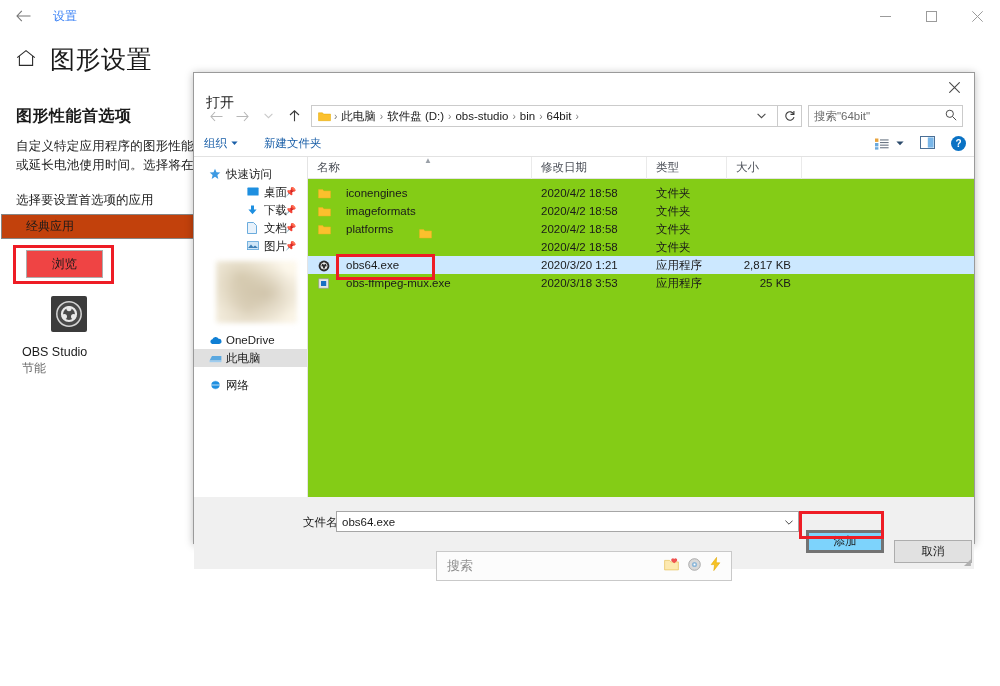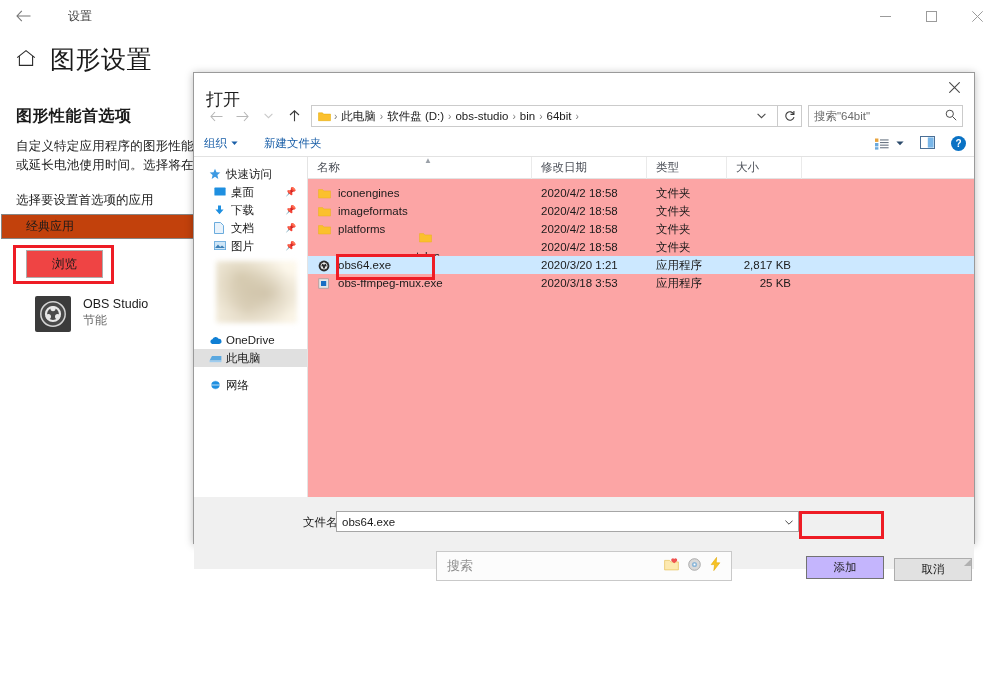--- a/index.html
+++ b/index.html
@@ -14,21 +14,21 @@
 
   
   .settings-titlebar {
     position: absolute; top:0; left:0; width:1000px; height:32px;
     background:#ffffff; display:flex; align-items:center;
   }
   .back-arrow {
     width:46px; height:32px; display:flex; align-items:center; justify-content:center;
     color:#767676; font-size:15px;
   }
-  .settings-title-text { font-size:12px; color:#404040; margin-left:22px; }
+  .settings-title-text { font-size:12px; color:#3b82f6; margin-left:7px; }
   .win-controls { position:absolute; right:0; top:0; height:32px; display:flex; }
   .win-btn { width:46px; height:32px; display:flex; align-items:center; justify-content:center;
              color:#8a8a8a; font-size:11px; }
   .win-btn svg { display:block; }
 
   .page-header {
     position:absolute; left:16px; top:43px; display:flex; align-items:center; gap:14px;
   }
   .home-icon { color:#2b2b2b; }
   .page-title { font-size:25px; color:#1a1a1a; font-weight:400; letter-spacing:.5px; }
@@ -48,37 +48,37 @@
     position:absolute; left:1px; top:214px; width:330px; height:25px;
     border:1px solid #868686; background:#c2410c;
     font-size:12px; color:#1a1a1a; padding:3px 24px;
   }
   .browse-btn {
     position:absolute; left:26px; top:250px; width:77px; height:28px;
     background:#ef4444; border:1px solid #adadad;
     font-size:12.5px; color:#1a1a1a; display:flex; align-items:center; justify-content:center;
   }
   .app-entry {
-    position:absolute; left:35px; top:296px; display:flex; gap:12px; align-items:flex-start;
+    position:absolute; left:22px; top:296px; display:flex; gap:12px; align-items:flex-end;flex-direction:column;
   }
   .obs-icon {
     width:36px; height:36px; background:#3b3b3b; border-radius:2px;
     display:flex; align-items:center; justify-content:center;
   }
   .app-name { font-size:12.5px; color:#1a1a1a; line-height:16px; }
   .app-sub  { font-size:12px; color:#6b6b6b; line-height:17px; }
 
   
   .dialog {
     position:absolute; left:193px; top:72px; width:782px; height:472px;
     background:#f0f0f0; border:1px solid #9a9a9a;
     box-shadow: 0 1px 8px rgba(0,0,0,.26);
   }
   .dlg-titlebar { height:28px; background:#ffffff; position:relative; }
-  .dlg-title { position:absolute; left:12px; top:15px; font-size:17px; color:#1a1a1a; }
+  .dlg-title { position:absolute; left:12px; top:21px; font-size:14px; color:#1a1a1a; }
   .dlg-close {
     position:absolute; right:0; top:0; width:40px; height:28px;
     display:flex; align-items:center; justify-content:center; color:#555;
   }
   .dlg-navbar {
     height:30px; background:#ffffff; display:flex; align-items:center;
     padding:0 11px 0 9px; gap:0;
   }
   .nav-ico {
     width:26px; height:24px; display:flex; align-items:center; justify-content:center;
@@ -118,51 +118,51 @@
 
   .dlg-body { display:flex; height:340px; background:#fff; }
   .dlg-sidebar {
     width:114px; background:#ffffff; border-right:1px solid #e4e4e4;
     padding-top:8px; position:relative; overflow:hidden;
   }
   .side-item {
     height:18px; display:flex; align-items:center; font-size:11.5px; color:#1a1a1a;
     padding-left:15px; position:relative;
   }
-  .side-item.child { padding-left:20px; }
+  .side-item.child { padding-left:27px;margin-left:26px; }
   .side-item.sel { background:#e0e0e0; }
   .side-ico { width:17px; display:flex; align-items:center; }
   .pin { position:absolute; right:10px; color:#9a9a9a; font-size:9px; }
   .blur-block {
     margin:6px 10px 8px 22px; height:62px; border-radius:2px;
     background:
       radial-gradient(ellipse at 30% 25%, rgba(190,175,140,.55), transparent 58%),
       radial-gradient(ellipse at 62% 52%, rgba(185,170,140,.5), transparent 60%),
       radial-gradient(ellipse at 38% 78%, rgba(195,180,150,.45), transparent 62%),
       linear-gradient(#fdf8ec,#faf4e6);
     filter: blur(2.4px);
   }
   .side-gap { height:9px; }
 
-  .file-pane { flex:1; background:#fca5a5; position:relative; }
+  .file-pane { flex:1; background:#84cc16; position:relative; }
   .col-head {
     height:22px; border-bottom:1px solid #e3e3e3; display:flex; align-items:center;
     background:#fff; position:relative;
   }
   .col-head .ch {
     font-size:11.5px; color:#4b4f57; height:22px; display:flex; align-items:center;
     padding-left:9px; border-right:1px solid #eaeaea; position:relative;
   }
   .sort-caret { position:absolute; left:52%; top:-1px; font-size:8px; color:#9aa0a8; }
   .row {
     height:18px; display:flex; align-items:center; font-size:11.5px; color:#1a1a1a;
     position:relative;
   }
   .row.sel { background:#cce8ff; }
-  .c-name { display:flex; align-items:center; gap:7px; padding-left:10px; }
+  .c-name { display:flex; align-items:center; gap:15px; padding-left:10px; }
   .c-date, .c-type { padding-left:9px; }
   .c-size { padding-right:11px; text-align:right; }
   .folder-ico { width:13px; height:11px; position:relative; display:inline-block; }
 
   .dlg-footer { height:72px; background:#f0f0f0; position:relative; }
   .fn-label { position:absolute; left:109px; top:18px; font-size:11.5px; color:#1a1a1a; }
   .fn-input {
     position:absolute; left:142px; top:14px; width:463px; height:21px;
     border:1px solid #a6a6a6; background:#fff; display:flex; align-items:center; padding:0 5px;
   }
@@ -170,22 +170,22 @@
   .cmb-caret { color:#4a4a4a; font-size:9px; padding-left:6px; }
   .filter-combo {
     position:absolute; left:610px; top:14px; width:155px; height:21px;
     border:1px solid #a6a6a6; background:#f0f0f0; display:flex; align-items:center; padding:0 5px;
   }
   .filter-value { flex:1; font-size:11.5px; color:#1a1a1a; }
   .btn {
     position:absolute; height:23px; width:78px; background:#e1e1e1; border:1px solid #adadad;
     font-size:11.5px; color:#1a1a1a; display:flex; align-items:center; justify-content:center;
   }
-  .btn.add { left:612px; top:59px; border:1px solid #737373; background:#c4b5fd; }
-  .btn.cancel { left:700px; top:43px;margin-top:18px; }
+  .btn.add { left:612px; top:33px; border:3px solid #737373; background:#7dd3fc; }
+  .btn.cancel { left:700px; top:43px; }
   .grip { position:absolute; right:3px; bottom:2px; color:#b0b0b0; font-size:9px; }
 
   
   .redbox { position:absolute; border:3px solid #ee1c25; pointer-events:none; }
 
   
   .tb-search {
     position:absolute; left:436px; top:551px; width:296px; height:30px;
     border:1px solid #c9c9c9; background:#fcfcfc; display:flex; align-items:center;
     padding:0 10px;

